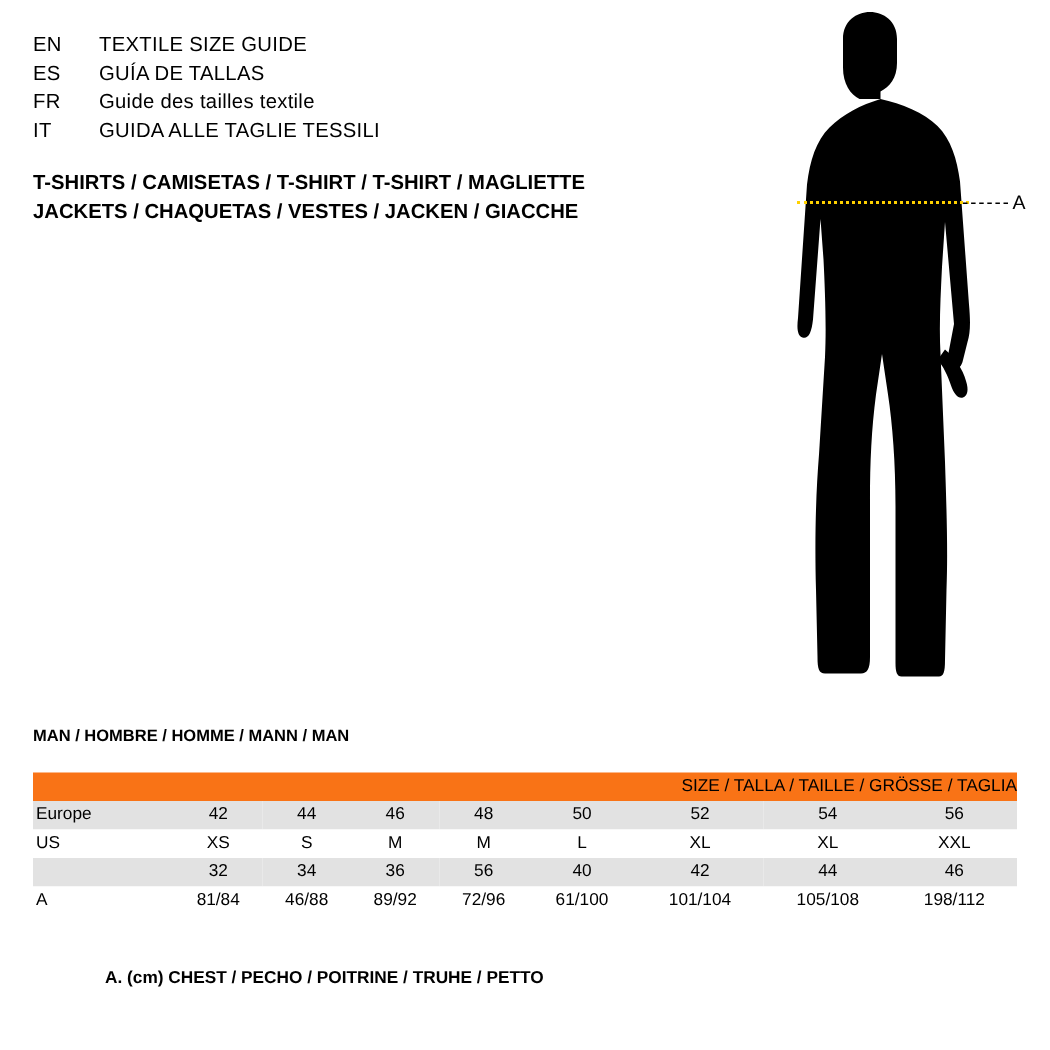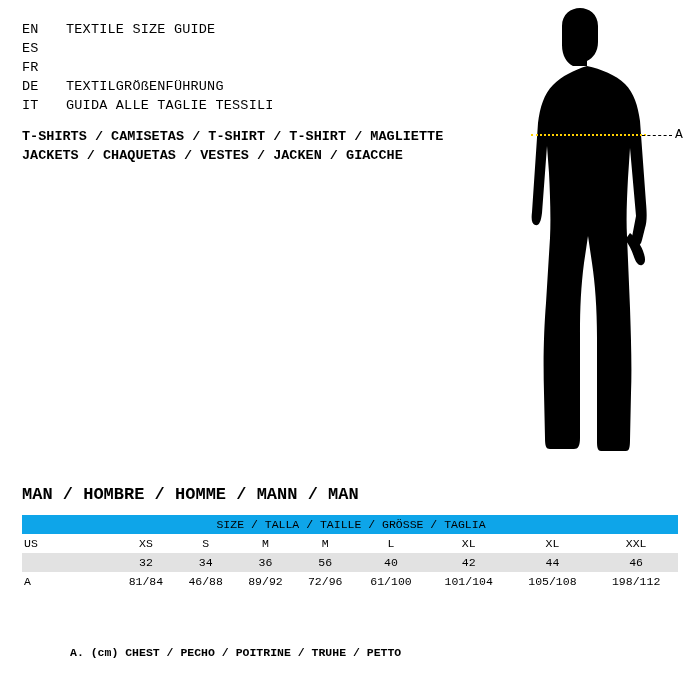--- a/index.html
+++ b/index.html
@@ -12,21 +12,20 @@
     height: 700px;
     font-family: "Liberation Sans", sans-serif;
     color: #000000;
     overflow: hidden;
   }
   .page {
     position: relative;
     width: 680px;
     height: 700px;
     box-sizing: border-box;
-    font-family: Liberation Mono, monospace;
   }
 
   
   .lang-block {
     position: absolute;
     left: 22px;
     top: 22px;
     width: 420px;
   }
   .lang-row {
@@ -42,21 +41,21 @@
   }
   .lang-text {
     flex: 1 1 auto;
     white-space: nowrap;
   }
 
   
   .cat-block {
     position: absolute;
     left: 22px;
-    top: 127px;
+    top: 112px;
     width: 470px;
   }
   .cat-line {
     font-size: 13.5px;
     font-weight: bold;
     line-height: 19px;
     white-space: nowrap;
   }
 
   
@@ -91,21 +90,21 @@
     left: 205px;
     top: 119px;
     font-size: 13px;
   }
 
   
   .man-title {
     position: absolute;
     left: 22px;
     top: 485px;
-    font-size: 17px;
+    font-size: 11px;
     font-weight: bold;
     white-space: nowrap;
   }
   .table-wrap {
     position: absolute;
     left: 22px;
     top: 515px;
     width: 656px;
   }
   table.sizes {
@@ -120,23 +119,23 @@
     text-align: center;
     vertical-align: middle;
     white-space: nowrap;
   }
   table.sizes td.label {
     text-align: left;
     padding-left: 2px;
     width: 92px;
   }
   tr.head td {
-    background: #0ea5e9;
+    background: #f97316;
     font-weight: normal;
-    text-align: center;
+    text-align: right;
     padding-left: 2px;
   }
   tr.shade td {
     background: #e2e2e2;
   }
   tr.plain td {
     background: #ffffff;
     margin-top: 35px;
   }
   .footnote {
@@ -154,27 +153,25 @@
 
 <div class="page">
 
   <div class="lang-block">
     <div class="lang-row">
       <span class="lang-code">EN</span>
       <span class="lang-text">TEXTILE SIZE GUIDE</span>
     </div>
     <div class="lang-row">
       <span class="lang-code">ES</span>
+      <span class="lang-text">GUÍA DE TALLAS</span>
     </div>
     <div class="lang-row">
       <span class="lang-code">FR</span>
-    </div>
-    <div class="lang-row">
-      <span class="lang-code">DE</span>
-      <span class="lang-text">TEXTILGRÖßENFÜHRUNG</span>
+      <span class="lang-text">Guide des tailles textile</span>
     </div>
     <div class="lang-row">
       <span class="lang-code">IT</span>
       <span class="lang-text">GUIDA ALLE TAGLIE TESSILI</span>
     </div>
   </div>
 
   <div class="cat-block">
     <div class="cat-line">T-SHIRTS / CAMISETAS / T-SHIRT / T-SHIRT / MAGLIETTE</div>
     <div class="cat-line">JACKETS / CHAQUETAS / VESTES / JACKEN / GIACCHE</div>
@@ -243,20 +240,31 @@
   </div>
 
   <div class="man-title">MAN / HOMBRE / HOMME / MANN / MAN</div>
 
   <div class="table-wrap">
     <table class="sizes">
       <tbody>
           <tr class="head">
         <td colspan="9">SIZE / TALLA / TAILLE / GRÖSSE / TAGLIA</td>
       </tr>
+      <tr class="shade">
+        <td class="label">Europe</td>
+        <td>42</td>
+        <td>44</td>
+        <td>46</td>
+        <td>48</td>
+        <td>50</td>
+        <td>52</td>
+        <td>54</td>
+        <td>56</td>
+      </tr>
       <tr class="plain">
         <td class="label">US</td>
         <td>XS</td>
         <td>S</td>
         <td>M</td>
         <td>M</td>
         <td>L</td>
         <td>XL</td>
         <td>XL</td>
         <td>XXL</td>

